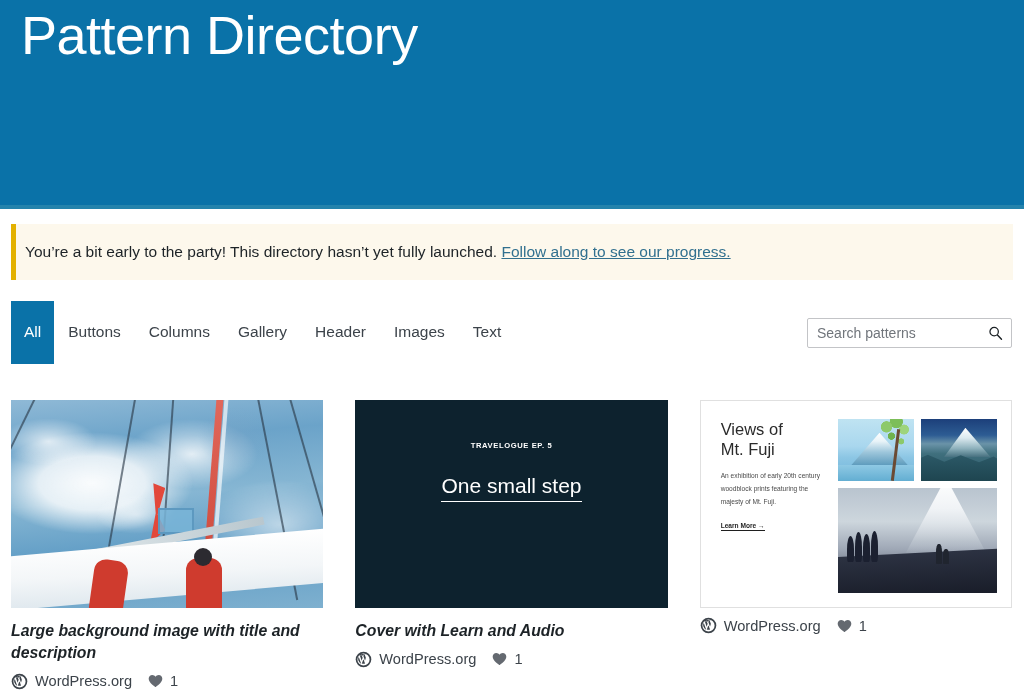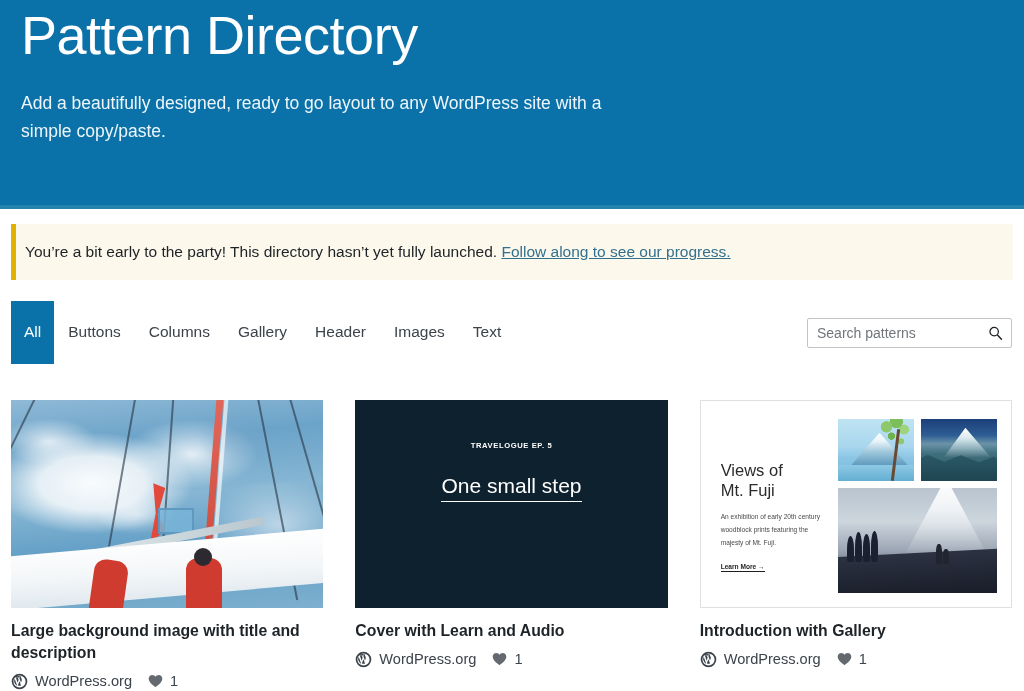--- a/index.html
+++ b/index.html
@@ -124,20 +124,21 @@
     overflow:hidden;
     position:relative;
     background:#fff;
   }
   .card-title {
     margin:12px 0 0 0;
     font-size:15.8px;
     font-weight:700;
     line-height:1.38;
     color:#1d2327;
+    font-style:italic;
   }
   .card-meta {
     display:flex;
     align-items:center;
     gap:7px;
     margin-top:9px;
     font-size:14.6px;
     color:#3c434a;
   }
   .wp-logo { width:17px; height:17px; flex:none; }
@@ -256,21 +257,21 @@
 
   
   .fuji {
     position:absolute; inset:0;
     background:#ffffff;
     border:1px solid #e0e0e0;
     display:flex;
     padding:18px 14px 14px 20px;
     gap:12px;
   }
-  .fuji-left { width:38%; flex:none;margin-top:41px; }
+  .fuji-left { width:38%; flex:none; }
   .fuji-h {
     font-size:16.5px;
     font-weight:400;
     line-height:1.22;
     color:#2b2b2b;
     margin:0;
   }
   .fuji-p {
     font-size:6.6px;
     line-height:1.95;
@@ -366,21 +367,20 @@
     width:6px; height:20px;
     background:#20252f;
     border-radius:40% 40% 10% 10%;
   }
 </style>
 </head>
 <body>
 
 <header class="hero">
   <h1 class="hero-title">Pattern Directory</h1>
-  <p class="hero-sub">Add a beautifully designed, ready to go layout to any WordPress site with a simple copy/paste.</p>
   <div class="hero-edge"></div>
 </header>
 
 <div class="notice-wrap">
   <div class="notice">
     <span>You’re a bit early to the party! This directory hasn’t yet fully launched. </span><a href="#">Follow along to see our progress.</a>
   </div>
 </div>
 
 <div class="filterbar">
@@ -489,21 +489,20 @@
             <div class="ftree" style="left:6%;"></div>
             <div class="ftree" style="left:11%; height:30px;"></div>
             <div class="ftree" style="left:16%; height:28px;"></div>
             <div class="ftree" style="left:21%; height:31px;"></div>
             <div class="fig" style="left:62%;"></div>
             <div class="fig" style="left:66%; height:15px;"></div>
           </div>
         </div>
       </div>
     </div>
-    <h2 class="card-title">Introduction with Gallery</h2>
     <div class="card-meta">
       <svg class="wp-logo" viewBox="0 0 24 24">
         <circle cx="12" cy="12" r="11" fill="#3c434a"></circle>
         <path d="M12 3.4A8.6 8.6 0 1 0 20.6 12 8.6 8.6 0 0 0 12 3.4zm0 1.05a7.55 7.55 0 0 1 3.4.81h-.26c-.62 0-1.06.54-1.06 1.12 0 .52.3.96.62 1.48.24.42.52.96.52 1.74 0 .54-.2 1.17-.48 2.04l-.63 2.1-2.28-6.78c.38-.02.72-.06.72-.06.34-.04.3-.54-.04-.52 0 0-1.02.08-1.68.08-.62 0-1.66-.08-1.66-.08-.34-.02-.38.5-.04.52 0 0 .32.04.66.06l.98 2.68-1.38 4.14-2.3-6.82c.38-.02.72-.06.72-.06.34-.04.3-.54-.04-.52 0 0-1.02.08-1.68.08-.12 0-.26 0-.41-.01A7.53 7.53 0 0 1 12 4.45zM5.2 8.1l3.68 10.08A7.55 7.55 0 0 1 5.2 8.1zm7.02 4.3l1.93 5.28a7.5 7.5 0 0 1-4.45-.12l1.8-5.22a.1.1 0 0 1 .03-.06c.2.06.42.1.69.12zm3.36-3.3c.08.38.12.79.12 1.23 0 .6-.12 1.29-.45 2.15l-1.47 4.25 4.18-4.49a7.47 7.47 0 0 0-2.38-3.14zm-.02 0" fill="#ffffff"></path>
       </svg>
       <span>WordPress.org</span>
       <svg class="heart" viewBox="0 0 20 18">
         <path d="M10 17S.9 11.5.9 5.9C.9 2.9 3.1.9 5.7.9c1.8 0 3.4 1 4.3 2.3C10.9 1.9 12.5.9 14.3.9c2.6 0 4.8 2 4.8 5C19.1 11.5 10 17 10 17z" fill="#646970"></path>
       </svg>
       <span class="meta-count">1</span>

